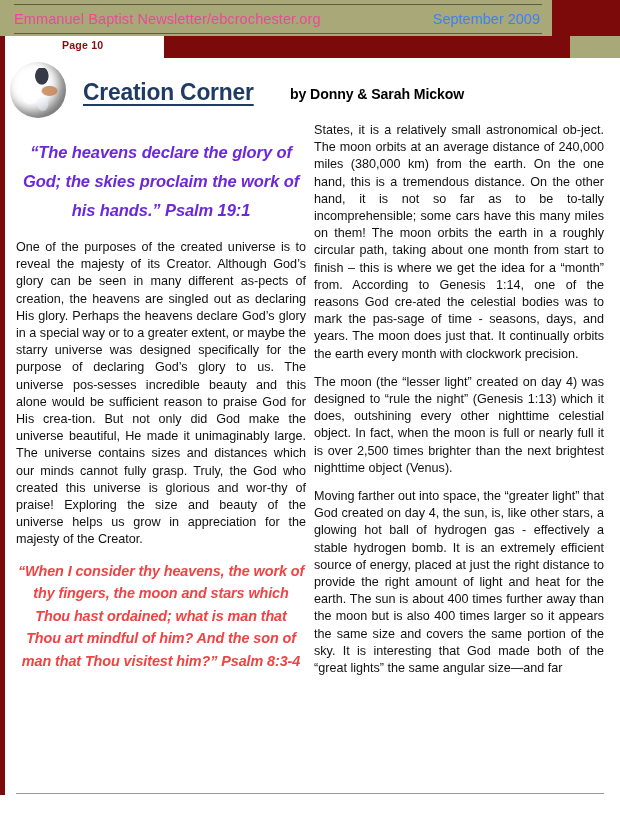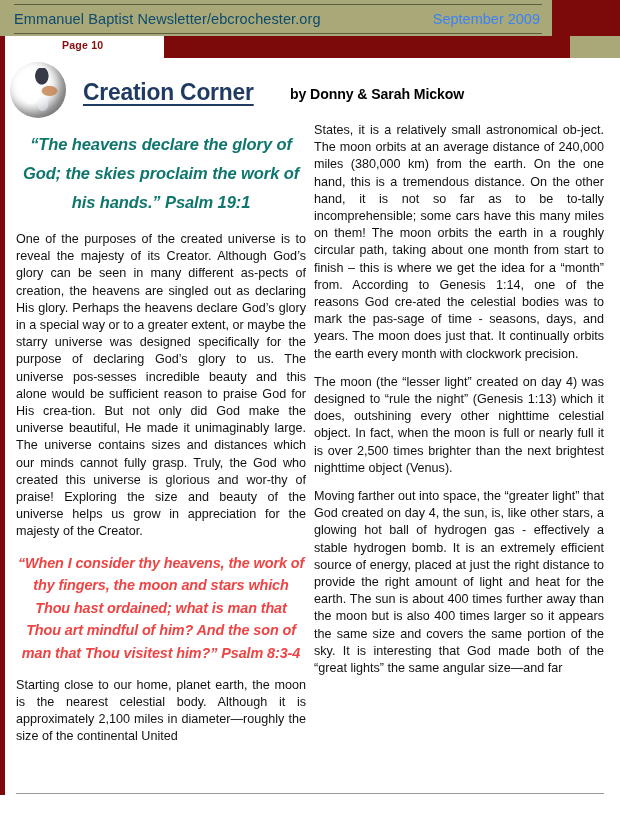--- a/index.html
+++ b/index.html
@@ -42,21 +42,21 @@
     left: 14px; top: 4px;
     width: 528px;
     height: 28px;
     border-top: 1px solid #5d5c40;
     border-bottom: 1px solid #5d5c40;
     display: flex;
     align-items: center;
   }
   .masthead-title {
     font-size: 14.5px;
-    color: #0c4a6e;
+    color: #ec4899;
     white-space: nowrap;
     letter-spacing: 0.1px;
   }
   .masthead-date {
     position: absolute;
     right: 2px;
     font-size: 14.5px;
     color: #3b82f6;
     white-space: nowrap;
   }
@@ -193,27 +193,27 @@
     font-size: 12.6px;
     line-height: 17.2px;
     text-align: justify;
     text-justify: inter-word;
     color: #111111;
     hyphens: manual;
   }
   p.body:last-child { margin-bottom: 0; }
 
   .verse-1 {
-    margin: 8px 0 14px 0;
+    margin: 16px 0 14px 0;
     font-size: 16.5px;
     line-height: 29px;
     font-weight: bold;
     font-style: italic;
     text-align: center;
-    color: #0f766e;
+    color: #6d28d9;
     letter-spacing: -0.1px;
   }
   .verse-2 {
     margin: 10px 0 12px 0;
     font-family: "Liberation Sans Narrow", "Liberation Sans", sans-serif;
     font-size: 14.4px;
     line-height: 22.6px;
     font-weight: bold;
     font-style: italic;
     text-align: center;
@@ -255,21 +255,20 @@
   <div class="article-title">Creation Corner</div>
   <div class="article-byline">by Donny &amp; Sarah Mickow</div>
 </div>
 
 <div class="columns">
 
   <div class="col col-left">
     <p class="verse-1">“The heavens declare the glory of God; the skies proclaim the work of his hands.” Psalm 19:1</p>
     <p class="body">One of the purposes of the created universe is to reveal the majesty of its Creator. Although God’s glory can be seen in many different as-pects of creation, the heavens are singled out as declaring His glory. Perhaps the heavens declare God’s glory in a special way or to a greater extent, or maybe the starry universe was designed specifically for the purpose of declaring God’s glory to us. The universe pos-sesses incredible beauty and this alone would be sufficient reason to praise God for His crea-tion. But not only did God make the universe beautiful, He made it unimaginably large. The universe contains sizes and distances which our minds cannot fully grasp. Truly, the God who created this universe is glorious and wor-thy of praise! Exploring the size and beauty of the universe helps us grow in appreciation for the majesty of the Creator.</p>
     <p class="verse-2">“When I consider thy heavens, the work of thy fingers, the moon and stars which Thou hast ordained; what is man that Thou art mindful of him? And the son of man that Thou visitest him?” Psalm 8:3-4</p>
-    <p class="body">Starting close to our home, planet earth, the moon is the nearest celestial body. Although it is approximately 2,100 miles in diameter—roughly the size of the continental United</p>
   </div>
 
   <div class="col col-right">
     <p class="body">States, it is a relatively small astronomical ob-ject. The moon orbits at an average distance of 240,000 miles (380,000 km) from the earth. On the one hand, this is a tremendous distance. On the other hand, it is not so far as to be to-tally incomprehensible; some cars have this many miles on them! The moon orbits the earth in a roughly circular path, taking about one month from start to finish – this is where we get the idea for a “month” from. According to Genesis 1:14, one of the reasons God cre-ated the celestial bodies was to mark the pas-sage of time - seasons, days, and years. The moon does just that. It continually orbits the earth every month with clockwork precision.</p>
     <p class="body">The moon (the “lesser light” created on day 4) was designed to “rule the night” (Genesis 1:13) which it does, outshining every other nighttime celestial object. In fact, when the moon is full or nearly full it is over 2,500 times brighter than the next brightest nighttime object (Venus).</p>
     <p class="body">Moving farther out into space, the “greater light” that God created on day 4, the sun, is, like other stars, a glowing hot ball of hydrogen gas - effectively a stable hydrogen bomb. It is an extremely efficient source of energy, placed at just the right distance to provide the right amount of light and heat for the earth. The sun is about 400 times further away than the moon but is also 400 times larger so it appears the same size and covers the same portion of the sky. It is interesting that God made both of the “great lights” the same angular size—and far</p>
   </div>
 
 </div>
 

